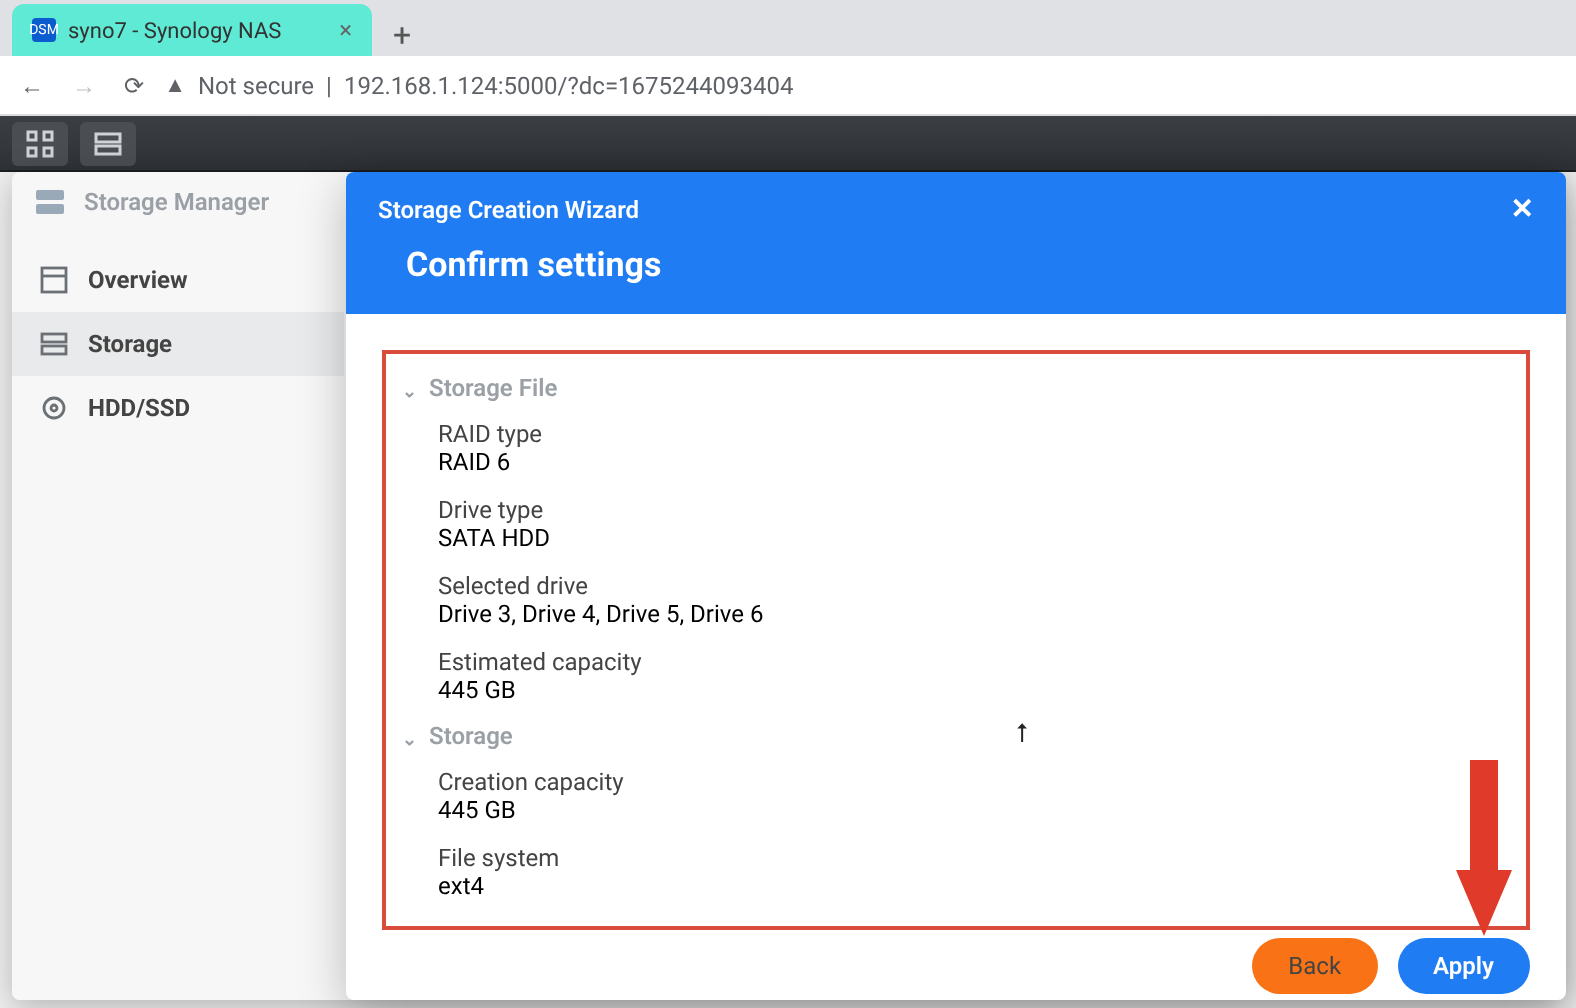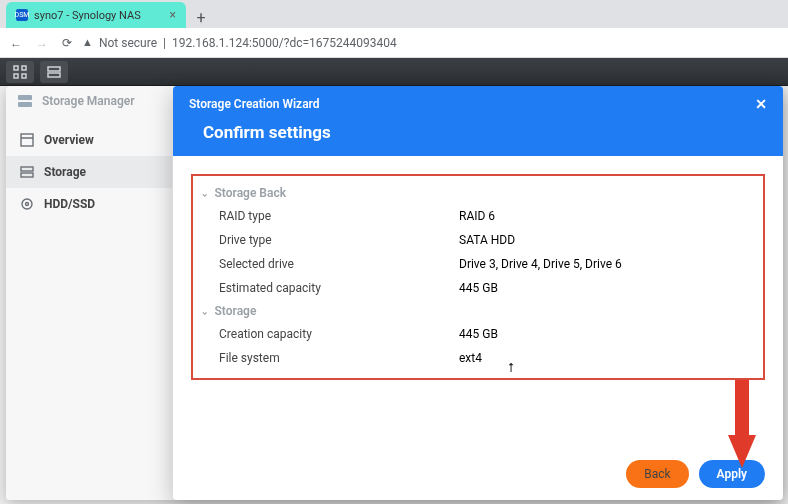--- a/index.html
+++ b/index.html
@@ -38,21 +38,21 @@
   .modal-head { background: #1f7cf2; color: #fff; padding: 10px 16px 14px; }
   .modal-head .row1 { display: flex; align-items: center; font-size: 12px; font-weight: 600; }
   .modal-head .close { margin-left: auto; font-size: 14px; cursor: pointer; }
   .modal-head h1 { font-size: 17px; font-weight: 700; padding: 10px 0 0 14px; }
 
   .modal-body { flex: 1; padding: 18px 18px 0; position: relative; }
   .highlight-box { border: 2px solid #d94b3a; padding: 6px 8px 8px; }
 
   .sect-head { display: flex; align-items: center; gap: 6px; font-size: 12px; font-weight: 600; color: #9aa0a6; padding: 4px 0; }
   .chev { display: inline-block; transform: rotate(180deg); font-size: 9px; color: #9aa0a6; }
-  .kv { display: flex; font-size: 12px; color: #333; padding: 5px 0 5px 18px; }
+  .kv { display: flex; font-size: 12px; color: #333; padding: 5px 0 5px 18px; flex-direction: column; }
   .kv .k { width: 240px; color: #444; }
   .kv .v { color: #000000; }
 
   .modal-foot { height: 52px; display: flex; align-items: center; justify-content: flex-end; gap: 10px; padding: 0 18px; }
   .btn { height: 28px; padding: 0 18px; border-radius: 14px; font-size: 12px; display: flex; align-items: center; border: none; cursor: pointer; }
   .btn-back { background: #f97316; color: #444; }
   .btn-apply { background: #1f7cf2; color: #ffffff; font-weight: 600; }
 
   .cursor { position: absolute; left: 508px; top: 360px; font-size: 13px; color: #222; pointer-events: none; }
 
@@ -144,21 +144,21 @@
       <span class="close">✕</span>
     </div>
     <h1>Confirm settings</h1>
   </div>
 
   <div class="modal-body">
     <div class="highlight-box">
 
       <div class="sect-head">
         <span class="chev">⌃</span>
-        <span>Storage Back</span>
+        <span>Storage File</span>
       </div>
       <div class="kv">
         <span class="k">RAID type</span>
         <span class="v">RAID 6</span>
       </div>
       <div class="kv">
         <span class="k">Drive type</span>
         <span class="v">SATA HDD</span>
       </div>
       <div class="kv">

